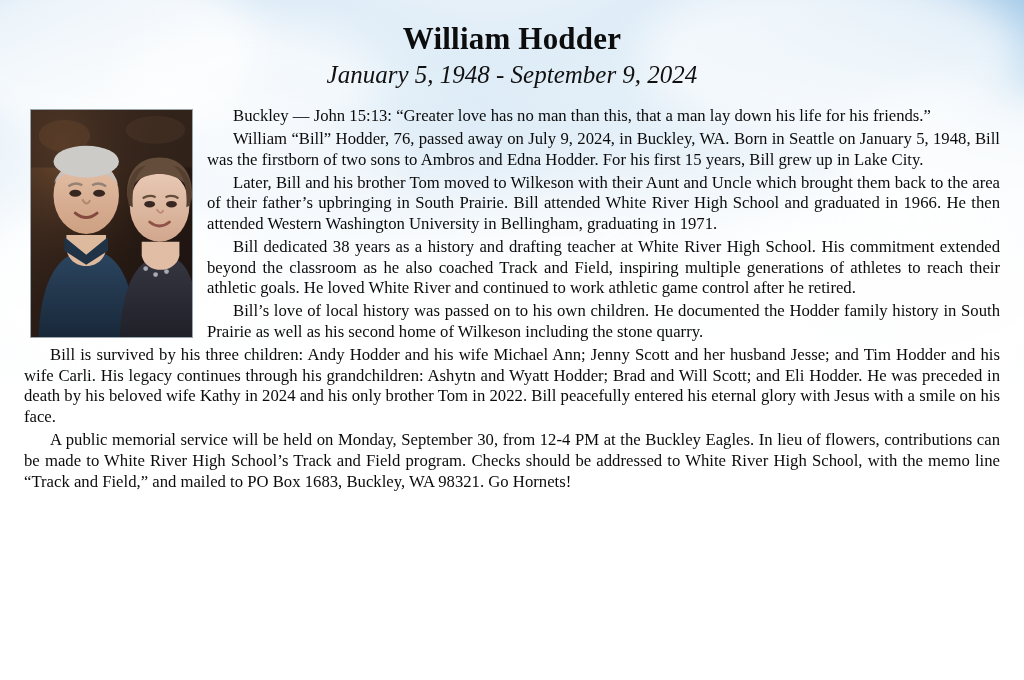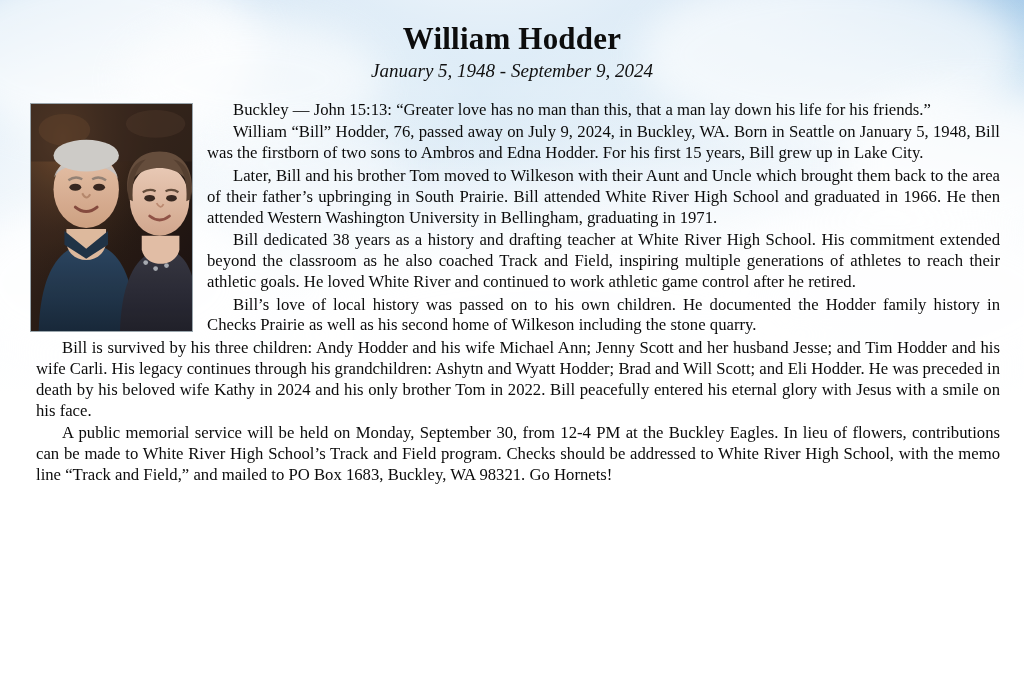--- a/index.html
+++ b/index.html
@@ -57,21 +57,21 @@
     font-size: 31px;
     font-weight: bold;
     letter-spacing: .2px;
     color: #0d0d0d;
     line-height: 1.12;
     margin: 0 0 4px 0;
     font-family: "Liberation Serif", serif;
   }
   .dates {
     text-align: center;
-    font-size: 19px;
+    font-size: 25px;
     font-style: italic;
     color: #111111;
     line-height: 1.1;
     margin: 0 0 18px 0;
   }
 
   .photo {
     float: left;
     width: 163px;
     height: 229px;
@@ -86,21 +86,21 @@
 
   .body-text {
     font-size: 16.7px;
     line-height: 1.245;
     color: #0b0b0b;
     text-align: justify;
     text-justify: inter-word;
     hyphens: none;
   }
   .body-text p {
-    margin: 0 0 2px 12px;
+    margin: 0 0 2px 0;
     text-indent: 26px;
   }
 </style>
 </head>
 <body>
 
 <div class="page">
 
   <div class="cloud c1"></div>
   <div class="cloud c2"></div>
@@ -183,19 +183,19 @@
 
         <rect x="0" y="0" width="163" height="229" fill="#000" opacity="0.05"></rect>
       </svg>
     </div>
 
     <div class="body-text">
       <p>Buckley — John 15:13: “Greater love has no man than this, that a man lay down his life for his friends.”</p>
       <p>William “Bill” Hodder, 76, passed away on July 9, 2024, in Buckley, WA. Born in Seattle on January 5, 1948, Bill was the firstborn of two sons to Ambros and Edna Hodder. For his first 15 years, Bill grew up in Lake City.</p>
       <p>Later, Bill and his brother Tom moved to Wilkeson with their Aunt and Uncle which brought them back to the area of their father’s upbringing in South Prairie. Bill attended White River High School and graduated in 1966. He then attended Western Washington University in Bellingham, graduating in 1971.</p>
       <p>Bill dedicated 38 years as a history and drafting teacher at White River High School. His commitment extended beyond the classroom as he also coached Track and Field, inspiring multiple generations of athletes to reach their athletic goals. He loved White River and continued to work athletic game control after he retired.</p>
-      <p>Bill’s love of local history was passed on to his own children. He documented the Hodder family history in Checks Prairie as well as his second home of Wilkeson including the stone quarry.</p>
+      <p>Bill’s love of local history was passed on to his own children. He documented the Hodder family history in South Prairie as well as his second home of Wilkeson including the stone quarry.</p>
       <p>Bill is survived by his three children: Andy Hodder and his wife Michael Ann; Jenny Scott and her husband Jesse; and Tim Hodder and his wife Carli. His legacy continues through his grandchildren: Ashytn and Wyatt Hodder; Brad and Will Scott; and Eli Hodder. He was preceded in death by his beloved wife Kathy in 2024 and his only brother Tom in 2022. Bill peacefully entered his eternal glory with Jesus with a smile on his face.</p>
       <p>A public memorial service will be held on Monday, September 30, from 12-4 PM at the Buckley Eagles. In lieu of flowers, contributions can be made to White River High School’s Track and Field program. Checks should be addressed to White River High School, with the memo line “Track and Field,” and mailed to PO Box 1683, Buckley, WA 98321. Go Hornets!</p>
     </div>
 
   </div>
 </div>
 
 </body></html>

